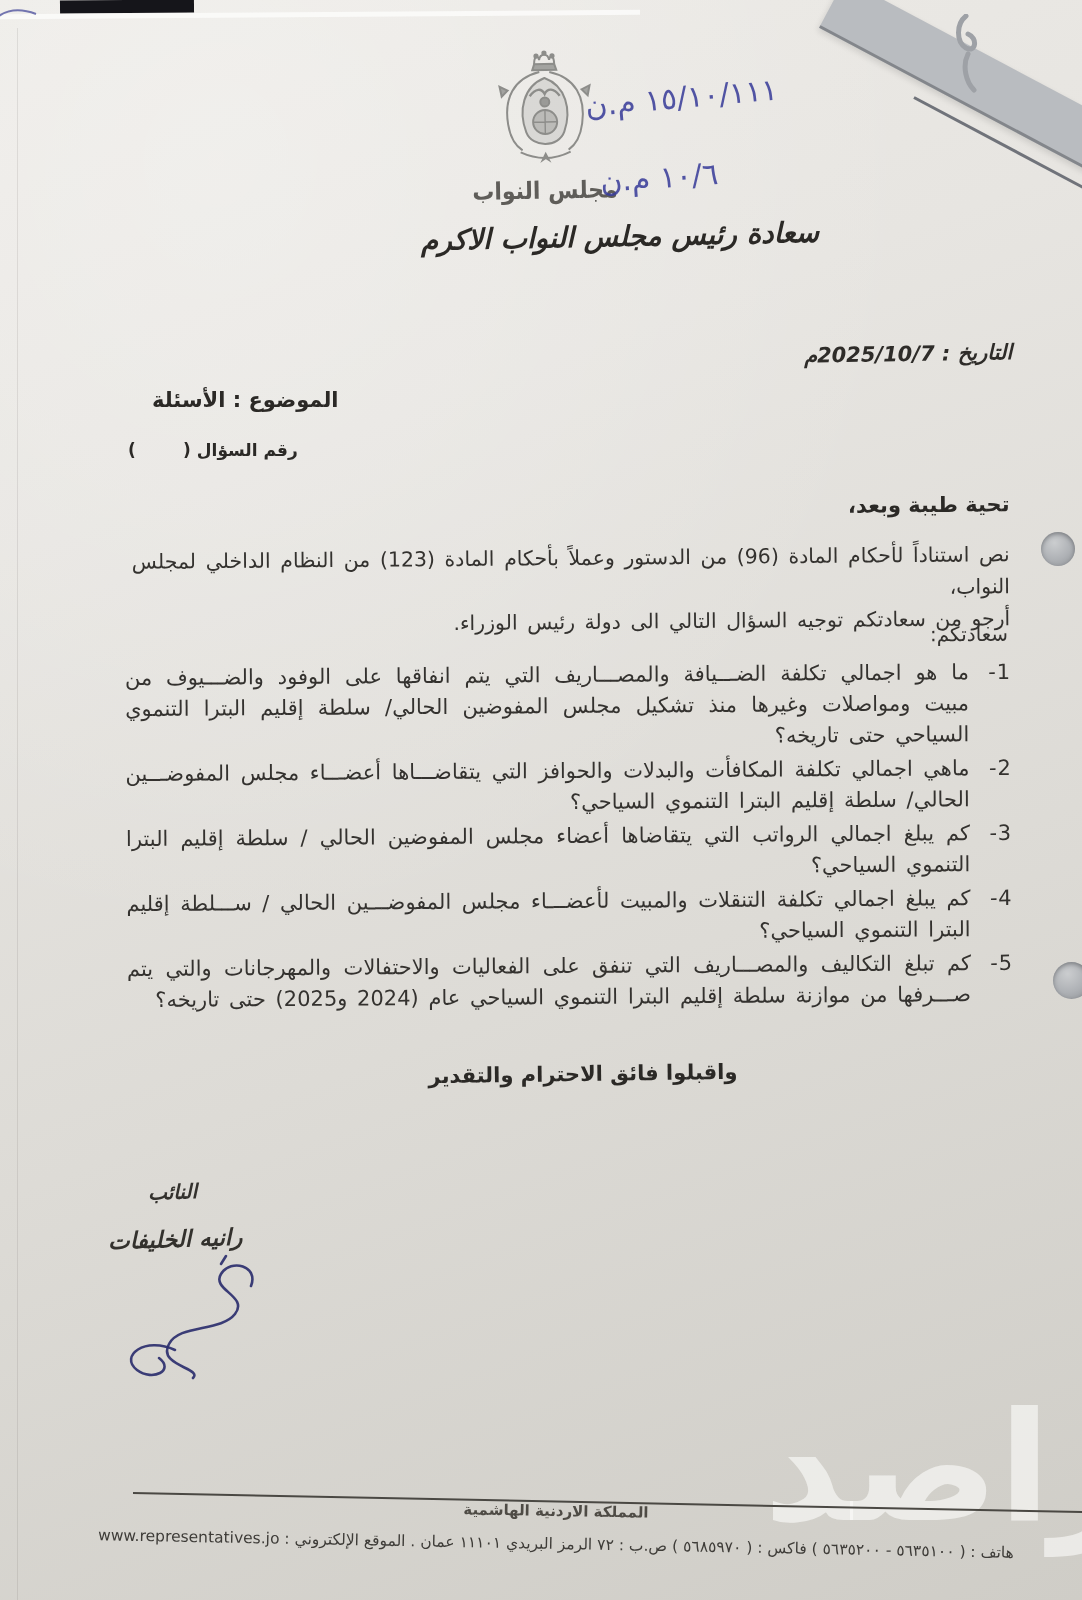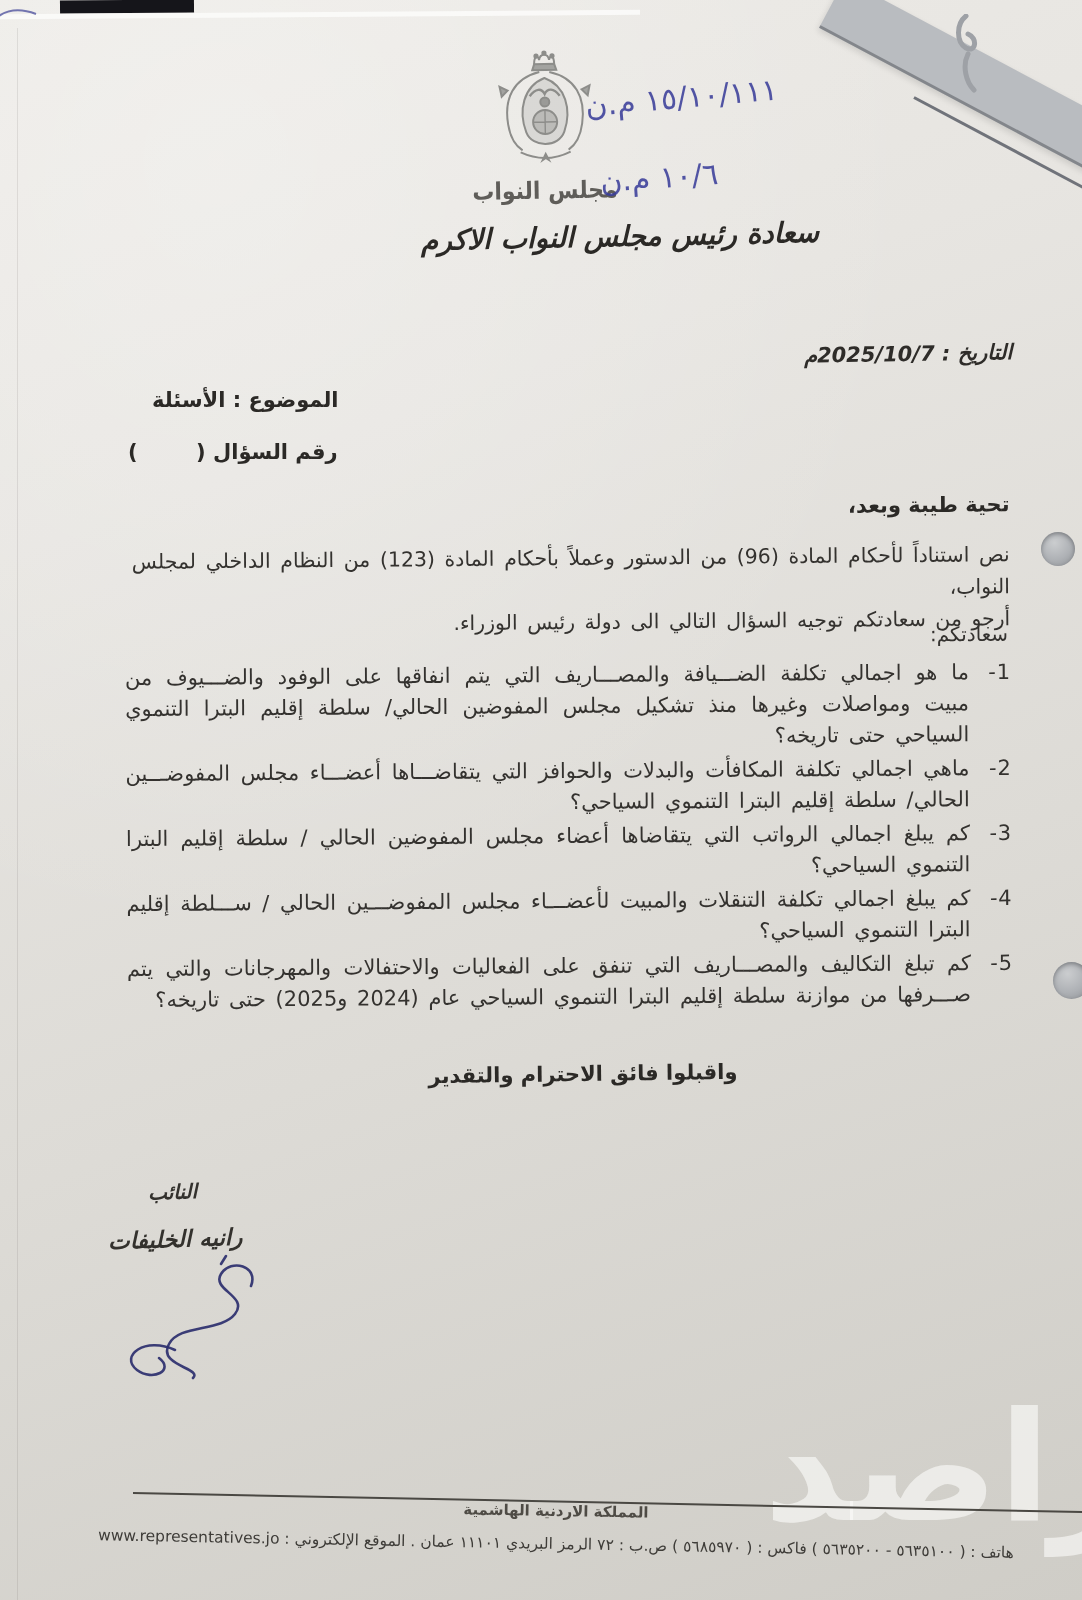--- a/index.html
+++ b/index.html
@@ -25,21 +25,21 @@
   .emblem{position:absolute;left:480px;top:50px;width:130px;height:128px;transform:rotate(-1deg);}
   .council-logo{position:absolute;left:452px;top:178px;width:186px;text-align:center;
     font-weight:bold;font-size:22px;color:#5f5d59;transform:rotate(-1deg) scaleY(1.08);letter-spacing:1px;}
   .hw{position:absolute;color:rgba(58,62,154,.88);font-size:30px;letter-spacing:2px;white-space:nowrap;}
   .hw1{left:585px;top:80px;transform:rotate(-5deg);}
   .hw2{left:600px;top:160px;transform:rotate(-4deg);letter-spacing:5px;}
   .title{position:absolute;left:300px;top:220px;width:640px;text-align:center;
     font-size:28px;font-weight:bold;font-style:italic;color:#2b2926;transform:rotate(-1.2deg);}
   .date{position:absolute;right:70px;top:342px;font-size:21px;font-weight:bold;font-style:italic;transform:rotate(-1deg);color:#2e2c29;}
   .subject{position:absolute;left:128px;top:388px;font-size:21px;font-weight:bold;color:#2b2926;margin-left:24px;}
-  .qno{position:absolute;left:128px;top:440px;font-size:21px;font-weight:bold;color:#2b2926;}
+  .qno{position:absolute;left:128px;top:440px;font-size:17px;font-weight:bold;color:#2b2926;}
   .greeting{position:absolute;right:72px;top:493px;font-size:21px;font-weight:bold;color:#2b2926;transform:rotate(-.5deg);}
   .intro{position:absolute;left:132px;right:72px;top:542px;font-size:20.5px;line-height:32px;
     letter-spacing:.6px;word-spacing:3px;transform:rotate(-.5deg);}
   .intro-l1{text-align:justify;text-align-last:justify;}
   .intro-l2{text-align:right;}
   .qlabel{position:absolute;right:74px;top:622px;font-size:20px;transform:rotate(-.5deg);}
   .qlist{position:absolute;left:126px;right:70px;top:660px;font-size:21px;line-height:31px;
     letter-spacing:.8px;word-spacing:3px;transform:rotate(-.4deg);}
   .q-item{display:flex;gap:6px;margin-bottom:3px;}
   .q-no{flex:0 0 36px;text-align:right;}

